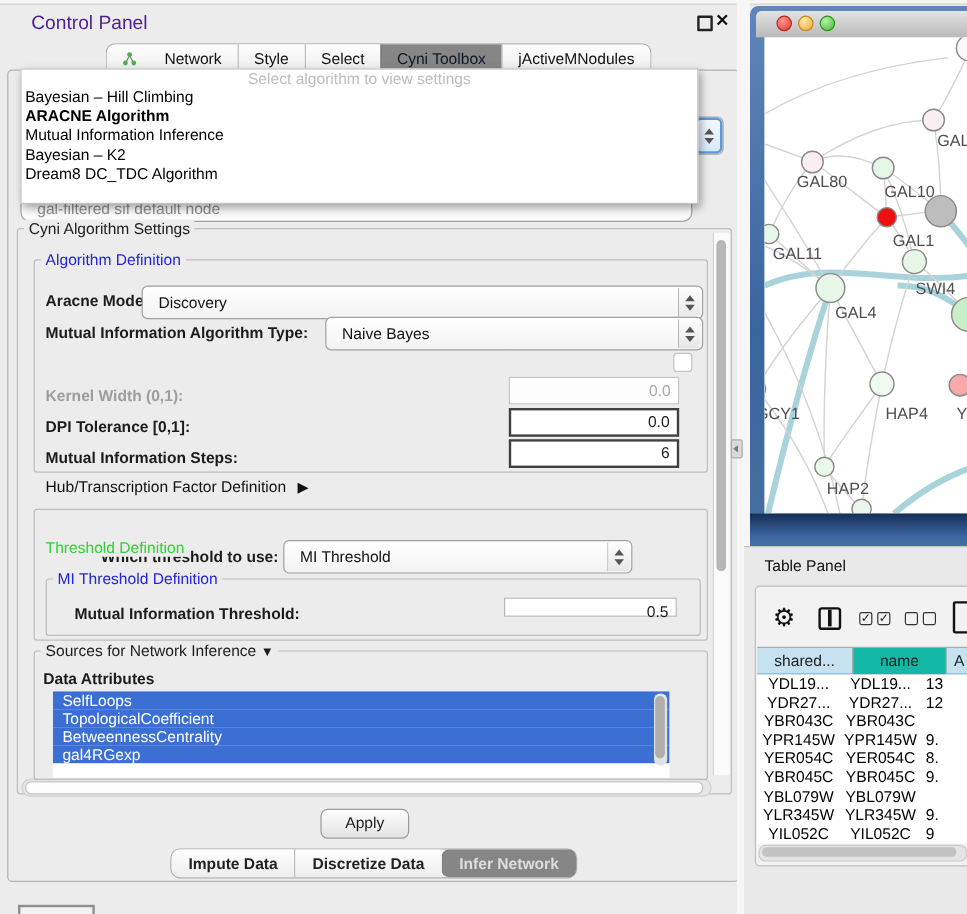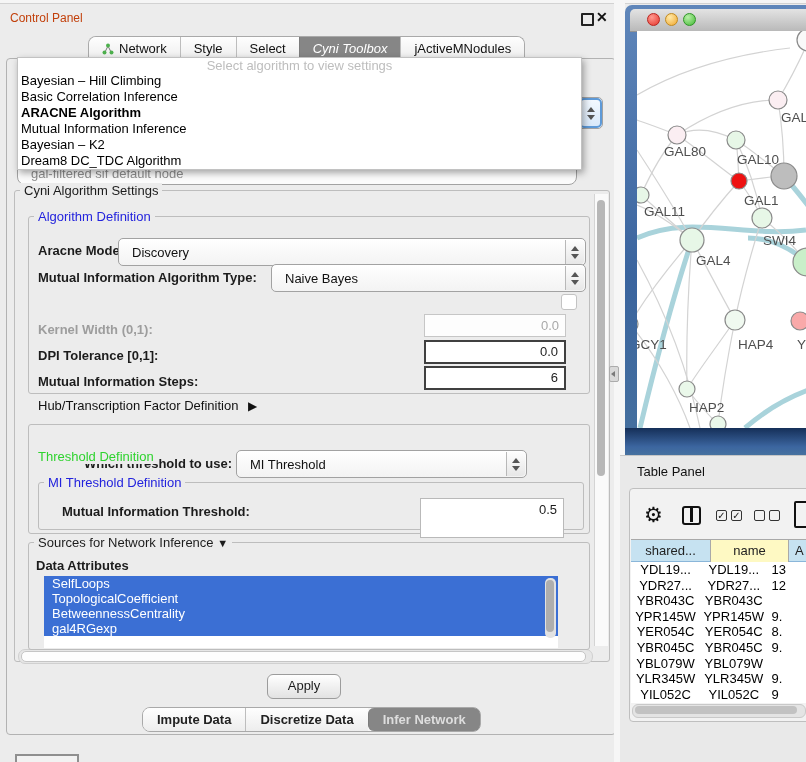--- a/index.html
+++ b/index.html
@@ -2,31 +2,31 @@
 <html><head>
 <meta charset="utf-8">
 <style>
   html,body{margin:0;padding:0;}
   #root{position:relative;width:806px;height:762px;background:#ececec;overflow:hidden;
         font-family:"Liberation Sans",sans-serif;color:#1c1c1c;}
   .abs{position:absolute;}
   .top-strip{left:0;top:0;width:806px;height:3px;background:#f5f5f5;border-bottom:1px solid #d2d2d2;}
 
   
-  .cp-title{left:10px;top:11px;font-size:12px;color:#c2410c;}
+  .cp-title{left:26px;top:11px;font-size:16px;color:#4c1d95;}
   .float-icon{left:581px;top:13px;width:9px;height:9px;border:2px solid #222;border-radius:1px;}
   .close-icon{left:596px;top:9px;font-size:14px;font-weight:bold;color:#111;}
 
   .tabbar{left:88px;top:36px;height:23px;display:flex;background:#f6f6f6;
           border:1px solid #a9a9a9;border-bottom:none;border-radius:8px 8px 0 0;}
-  .tab{display:flex;align-items:center;gap:5px;padding:0 13px;font-size:13px;color:#111;
+  .tab{display:flex;align-items:center;gap:23px;padding:0 13px;font-size:13px;color:#111;
        border-left:1px solid #bdbdbd;background:linear-gradient(#fefefe,#ededed);}
   .tab:first-child{border-left:none;border-radius:7px 0 0 0;}
   .tab:last-child{border-radius:0 7px 0 0;justify-content:flex-end;}
-  .tab.active{background:#868686;color:#ffffff;border-left:1px solid #7c7c7c;font-style:italic;}
+  .tab.active{background:#868686;color:#0f172a;border-left:1px solid #7c7c7c;}
 
   .cp-body{left:6px;top:58px;width:608px;height:675px;background:#ececec;
            border:1px solid #b2b2b2;border-radius:4px;}
 
   
   .combo{background:linear-gradient(#ffffff,#f3f3f3);border:1px solid #a2a2a2;border-radius:5px;}
   .combo .val{position:absolute;left:13px;top:50%;transform:translateY(-50%);font-size:13px;color:#111;}
   .stepper{position:absolute;right:1px;top:1px;bottom:1px;width:18px;border-left:1px solid #b8b8b8;
            border-radius:0 4px 4px 0;background:linear-gradient(#fdfdfd,#e7e7e7);
            display:flex;flex-direction:column;align-items:center;justify-content:center;gap:3px;}
@@ -111,21 +111,21 @@
   .colicon:after{content:"";position:absolute;left:6px;top:0;width:2.5px;height:14px;background:#111;}
   .ckpair{display:flex;gap:4px;}
   .ck{width:11px;height:11px;border:1.5px solid #333;border-radius:2px;font-size:10px;line-height:10px;
       text-align:center;color:#222;box-sizing:border-box;}
   .docicon{left:794px;top:501px;width:17px;height:23px;border:2.5px solid #111;border-radius:2px;background:#f2f2f2;}
 
   .thead{left:631px;top:539px;height:23px;display:flex;border-top:1px solid #a9a9a9;}
   .th{box-sizing:border-box;border-right:1px solid #a9a9a9;border-bottom:1px solid #8f8f8f;
       font-size:13px;color:#222;text-align:center;line-height:22px;}
   .th.sel{background:#c6e2f1;border-bottom:2px solid #8ab6d9;}
-  .th.plainh{background:#fef9c3;}
+  .th.plainh{background:#14b8a6;}
   .rows-bg{left:631px;top:562px;width:175px;height:141px;background:#fff;overflow:hidden;}
   .trow{display:flex;height:15.6px;}
   .tcell{font-size:13px;color:#000;line-height:15.6px;white-space:nowrap;overflow:hidden;}
   .tcell.c1{width:80px;text-align:center;}
   .tcell.c2{width:78px;text-align:center;}
   .tcell.c3{width:40px;text-align:left;padding-left:4px;}
   .t-hscroll{left:632px;top:704px;width:172px;height:12px;background:#e4e4e4;border:1px solid #c9c9c9;border-radius:6px;}
   .t-hthumb{position:absolute;left:2px;top:1px;width:162px;height:8px;background:#c2c2c2;border-radius:4px;}
 
   .net-tab-icon{width:12px;height:12px;}
@@ -176,21 +176,20 @@
   </div>
 
   <div class="abs net-combo">
     <span>gal-filtered sif default node</span>
   </div>
 
   <div class="abs popup">
     <div class="algo-ph">Select algorithm to view settings</div>
     <div>
         <div class="algo-item">Bayesian – Hill Climbing</div>
-        <div class="algo-item">Basic Correlation Inference</div>
         <div class="algo-item bold">ARACNE Algorithm</div>
         <div class="algo-item">Mutual Information Inference</div>
         <div class="algo-item">Bayesian – K2</div>
         <div class="algo-item">Dream8 DC_TDC Algorithm</div>
       </div>
   </div>
 
   <div class="abs group" style="left:14px;top:190px;width:594px;height:470px;"></div>
   <div class="abs legend" style="left:20px;top:183px;">Cyni Algorithm Settings</div>
 
@@ -246,21 +245,21 @@
     <span class="val">MI Threshold</span>
     <div class="stepper">
         <div class="tri-up"></div>
         <div class="tri-dn"></div>
       </div>
   </div>
 
   <div class="abs group" style="left:38px;top:482px;width:544px;height:46px;"></div>
   <div class="abs legend blue" style="left:44px;top:475px;">MI Threshold Definition</div>
   <div class="abs lbl" style="left:62px;top:504px;">Mutual Information Threshold:</div>
-  <div class="abs field" style="left:420px;top:498px;width:144px;height:40px;line-height:22px;">0.5</div>
+  <div class="abs field" style="left:420px;top:498px;width:144px;height:16px;line-height:22px;">0.5</div>
 
   <div class="abs group" style="left:28px;top:542px;width:560px;height:106px;"></div>
   <div class="abs legend" style="left:34px;top:535px;">
     <span>Sources for Network Inference</span>
     <span style="font-size:11px;">▼</span>
   </div>
   <div class="abs lbl" style="left:36px;top:558px;">Data Attributes</div>
   <div class="abs attr-list">
       <div class="attr-item">SelfLoops</div>
       <div class="attr-item">TopologicalCoefficient</div>

